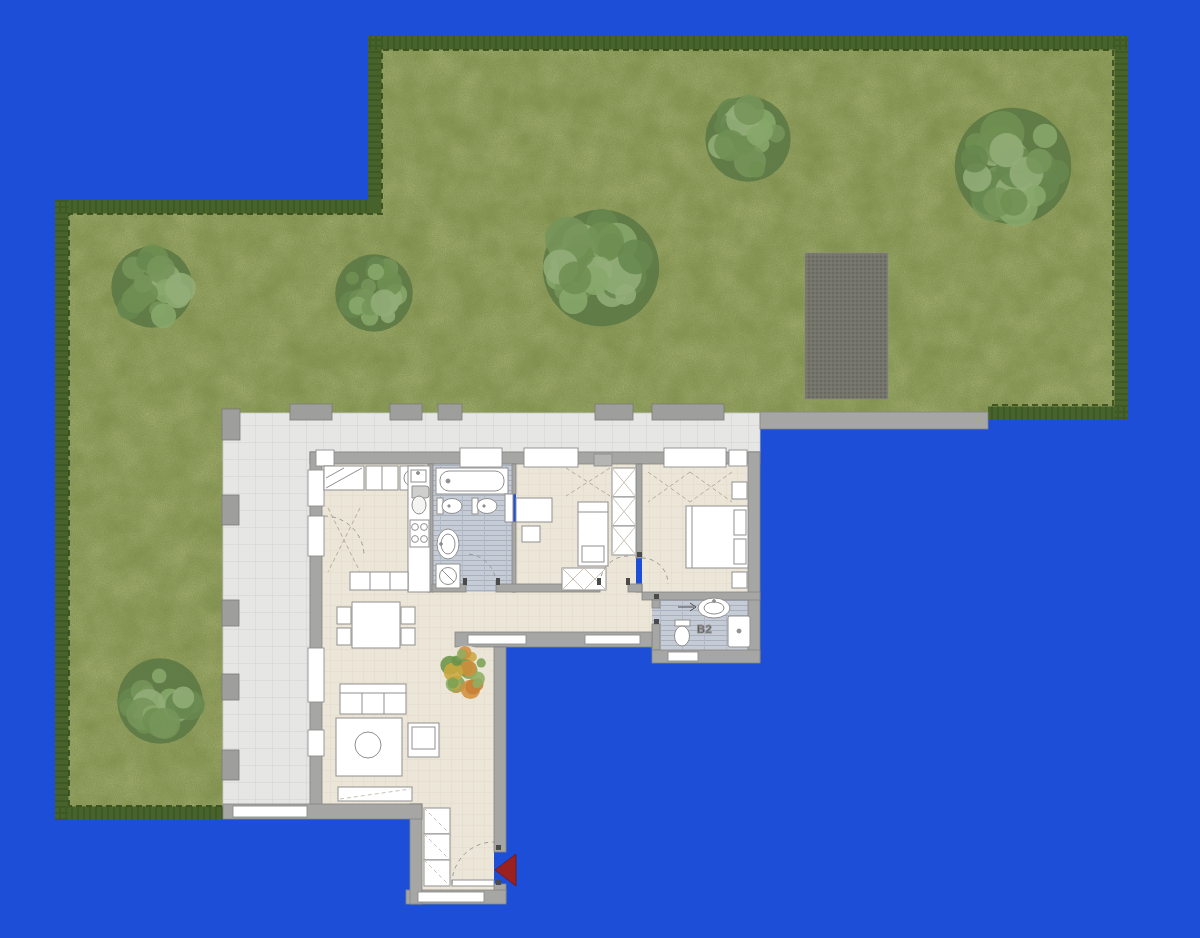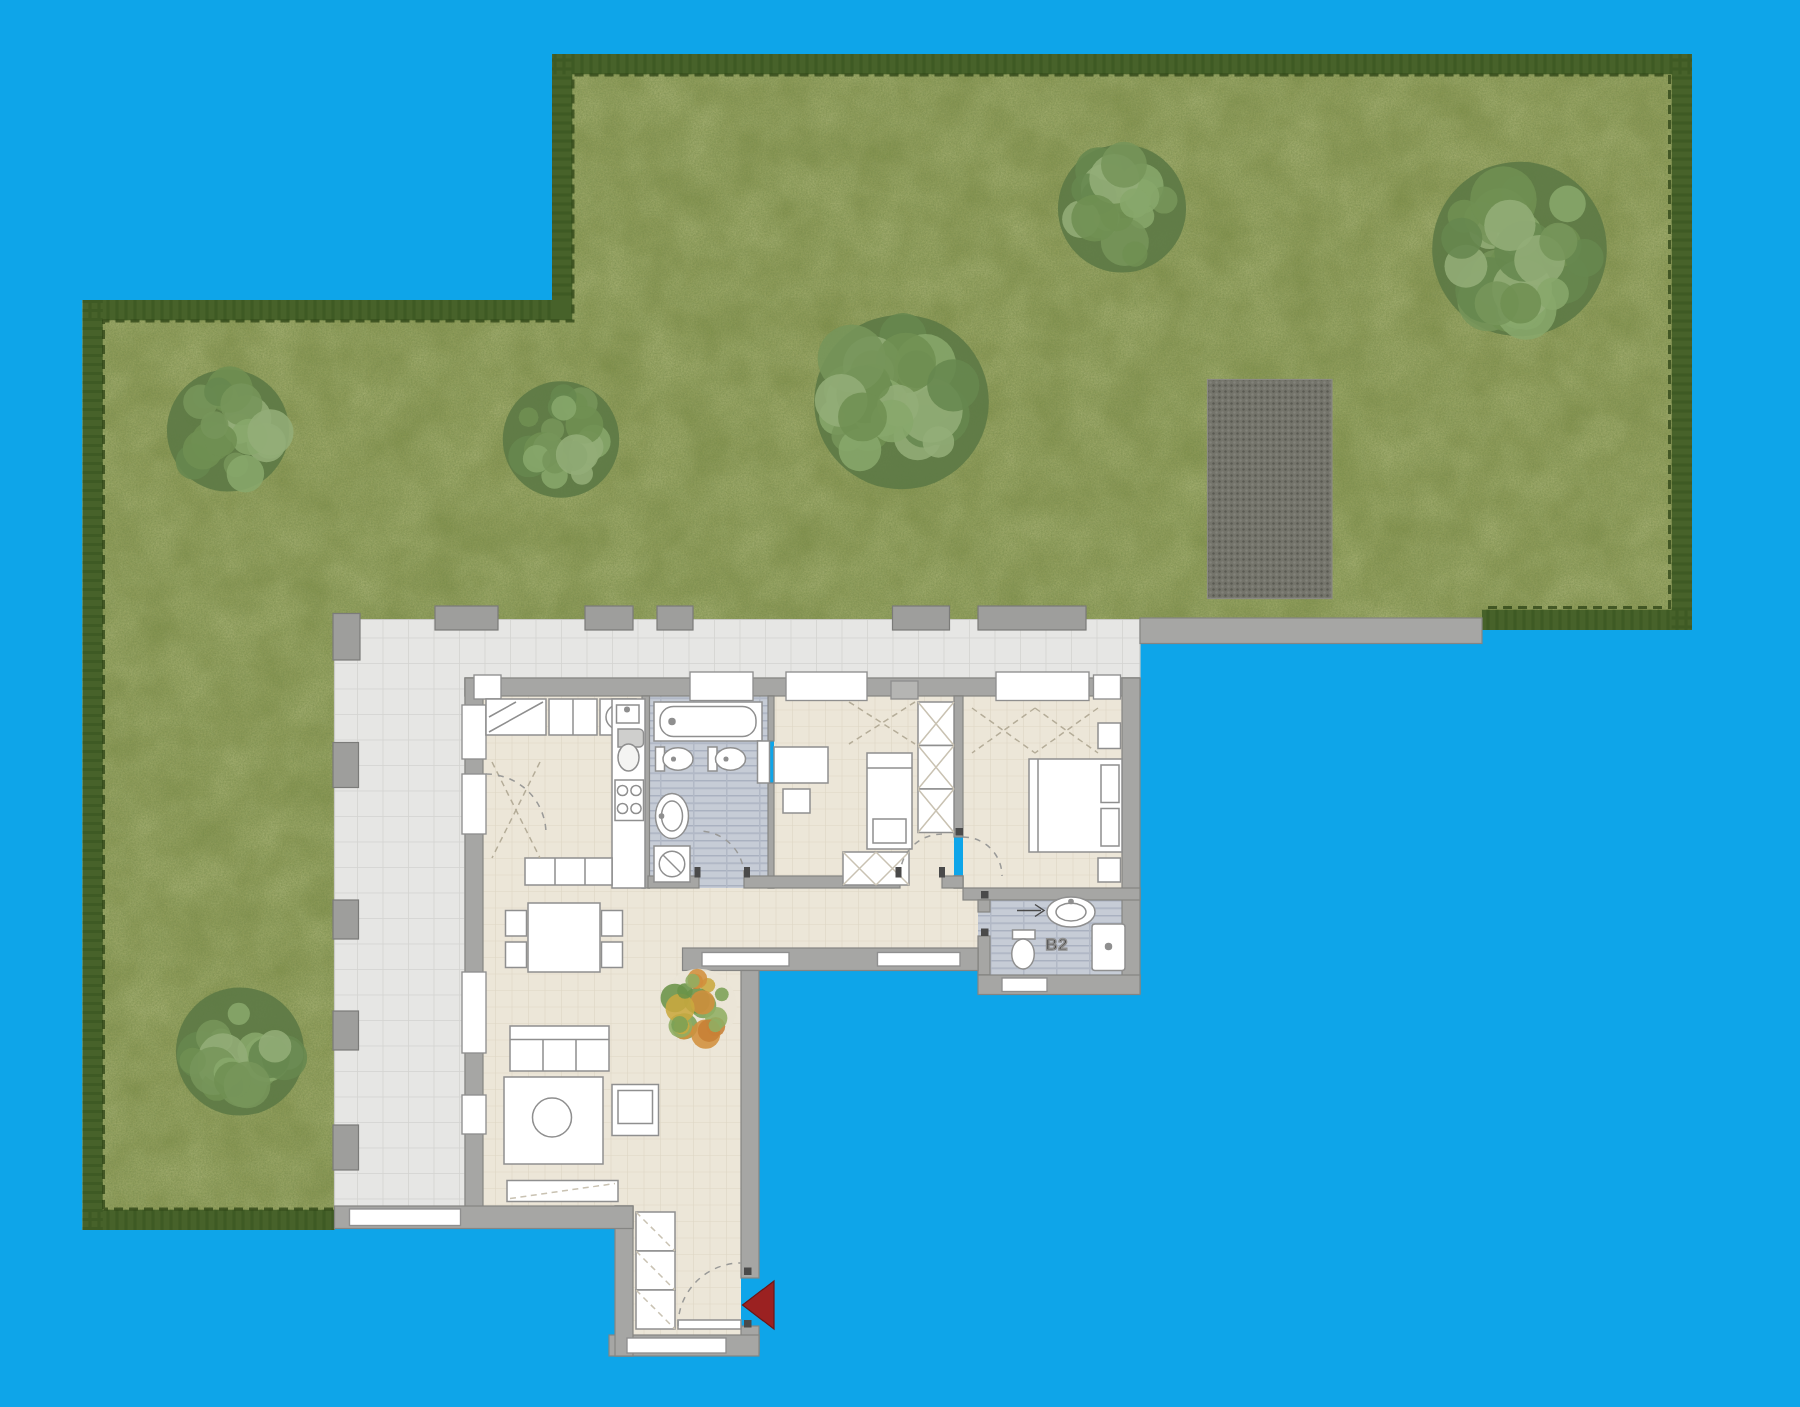--- a/index.html
+++ b/index.html
@@ -1,16 +1,16 @@
 <!DOCTYPE html>
 <html><head>
 <meta charset="utf-8">
 <style>
   html,body{margin:0;padding:0;background:#ffffff;}
-  .stage{position:relative;width:1200px;height:938px;background:#0ea5e9;overflow:hidden;
+  .stage{position:relative;width:1200px;height:938px;background:#1d4ed8;overflow:hidden;
          font-family:"Liberation Sans", sans-serif;}
   svg{display:block}
   text.room-label{font-family:"Liberation Sans", sans-serif;font-weight:bold;font-size:11px;
                   fill:#3c3c3c;letter-spacing:0.5px;}
 </style>
 </head>
 <body>
 
 <div class="stage">
 <svg width="1200" height="938" viewBox="0 0 1200 938">

